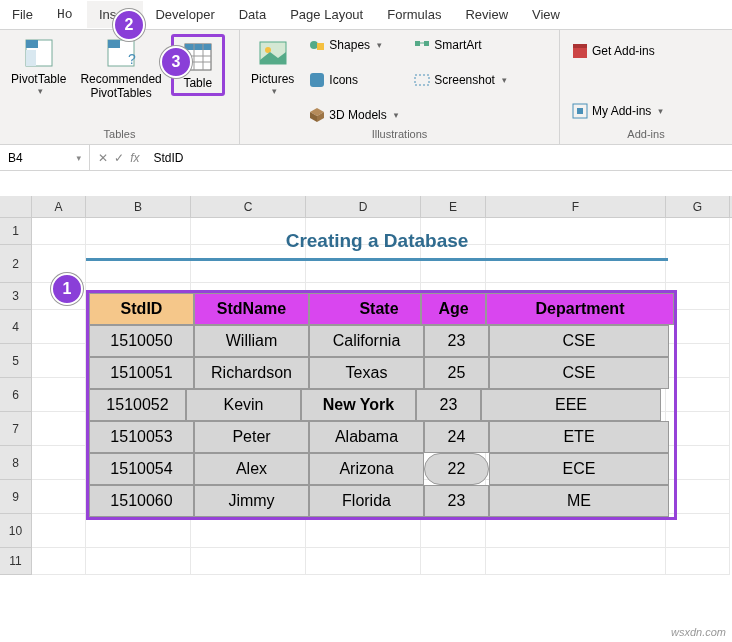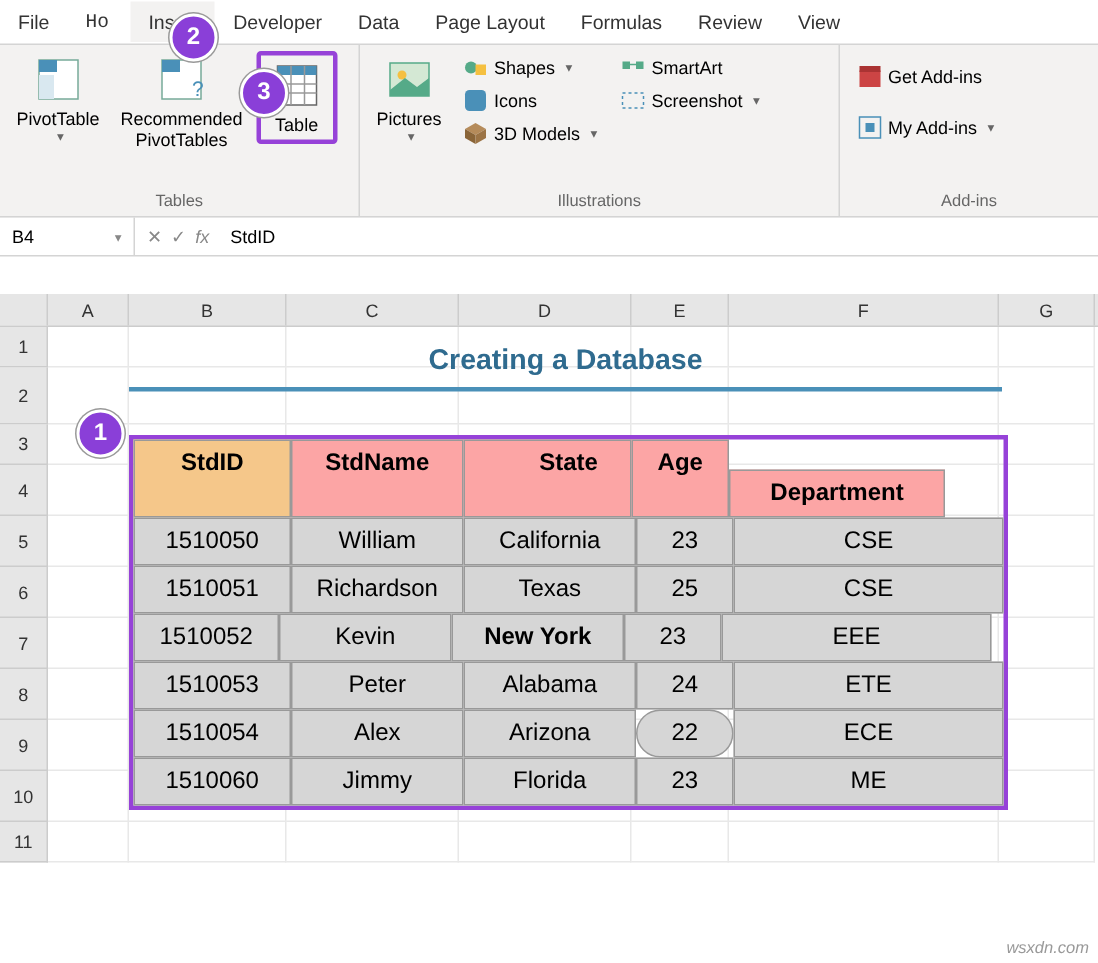--- a/index.html
+++ b/index.html
@@ -13,21 +13,21 @@
 
 .ribbon { display: flex; background: #f3f2f1; border-bottom: 1px solid #d4d4d4; height: 115px; }
 .group { display: flex; flex-direction: column; border-right: 1px solid #d4d4d4; padding: 4px 6px 2px; }
 .group-items { display: flex; flex: 1; align-items: flex-start; gap: 4px; }
 .group-label { font-size: 11px; color: #666; text-align: center; padding: 2px 0; }
 .big-btn { display: flex; flex-direction: column; align-items: center; padding: 3px 5px; cursor: pointer; font-size: 12px; text-align: center; line-height: 1.2; }
 .big-btn .ico { width: 32px; height: 32px; margin-bottom: 3px; display:flex; align-items:center; justify-content:center; }
 .small-row { display: flex; align-items: center; gap: 4px; padding: 3px 6px; font-size: 12px; cursor: pointer; white-space: nowrap; }
 .small-row .sico { width: 16px; height: 16px; display:flex; align-items:center; justify-content:center; }
 .dd::after { content: "▾"; font-size: 9px; color: #666; margin-left: 3px; }
-.vlist { display:flex; flex-direction:column; gap:0; }
+.vlist { display:flex; flex-direction:column; gap:13px; }
 
 .tbl-highlight { border: 3px solid #9642d8; border-radius: 3px; padding: 1px 3px 0; }
 
 
 .fbar { display: flex; align-items: center; border-bottom: 1px solid #d4d4d4; height: 26px; font-size: 12px; }
 .namebox { width: 90px; border-right: 1px solid #d4d4d4; padding: 0 8px; display:flex; align-items:center; height:100%; justify-content:space-between;}
 .fx-controls { display:flex; align-items:center; gap:6px; padding: 0 8px; color:#888; font-size:12px;}
 .fx-input { flex:1; padding:0 6px; }
 
 
@@ -42,21 +42,21 @@
 .row.tall .rh { line-height: 38px; }
 .cell { border-right:1px solid #e8e8e8; border-bottom:1px solid #e8e8e8; }
 
 
 .title-merge { position:absolute; left:86px; top:27px; width:582px; height:38px; display:flex; align-items:center; justify-content:center; font-size:19px; font-weight:600; color:#2f6b8f; border-bottom: 3px solid #4a90b8; }
 
 
 .dtable { position:absolute; left:86px; top:94px; border:3px solid #9642d8; }
 .drow { display:flex; }
 .dcell { font-size:16px; padding: 6px 0; text-align:center; border:1px solid #999; }
-.hcell { background:#fca5a5; font-weight:700; }
+.hcell { background:#d946ef; font-weight:700; }
 .hcell.first { background:#f5c78a; }
 .bcell { background:#d6d6d6; }
 
 
 .bubble { position:absolute; width:32px; height:32px; border-radius:50%; background:#8a3fd8; border:2px solid #fff; box-shadow:0 0 0 1px #999; color:#fff; font-weight:700; display:flex; align-items:center; justify-content:center; font-size:16px; z-index:50;}
 
 .watermark { position:absolute; bottom:4px; right:6px; font-size:11px; color:#999;font-style:italic; }
 
 
 .w-a{width:54px;} .w-b{width:105px;} .w-c{width:115px;} .w-d{width:115px;} .w-e{width:65px;} .w-f{width:180px;} .w-g{width:64px;}
@@ -350,21 +350,21 @@
     </div>
 
   <div class="title-merge">Creating a Database</div>
 
   <div class="dtable" id="dtable">
       <div class="drow">
         <div class="dcell hcell first" style="width: 105px;">StdID</div>
         <div class="dcell hcell" style="width: 115px;">StdName</div>
         <div class="dcell hcell" style="width: 112px; padding-left: 28px;">State</div>
         <div class="dcell hcell" style="width: 65px;">Age</div>
-        <div class="dcell hcell" style="width: 144px; margin-top: 20px;">Department</div>
+        <div class="dcell hcell" style="width: 188px;">Department</div>
       </div>
       <div class="drow">
         <div class="dcell bcell" style="width: 105px;">1510050</div>
         <div class="dcell bcell" style="width: 115px;">William</div>
         <div class="dcell bcell" style="width: 115px;">California</div>
         <div class="dcell bcell" style="width: 65px;">23</div>
         <div class="dcell bcell" style="width: 180px;">CSE</div>
       </div>
       <div class="drow">
         <div class="dcell bcell" style="width: 105px;">1510051</div>

